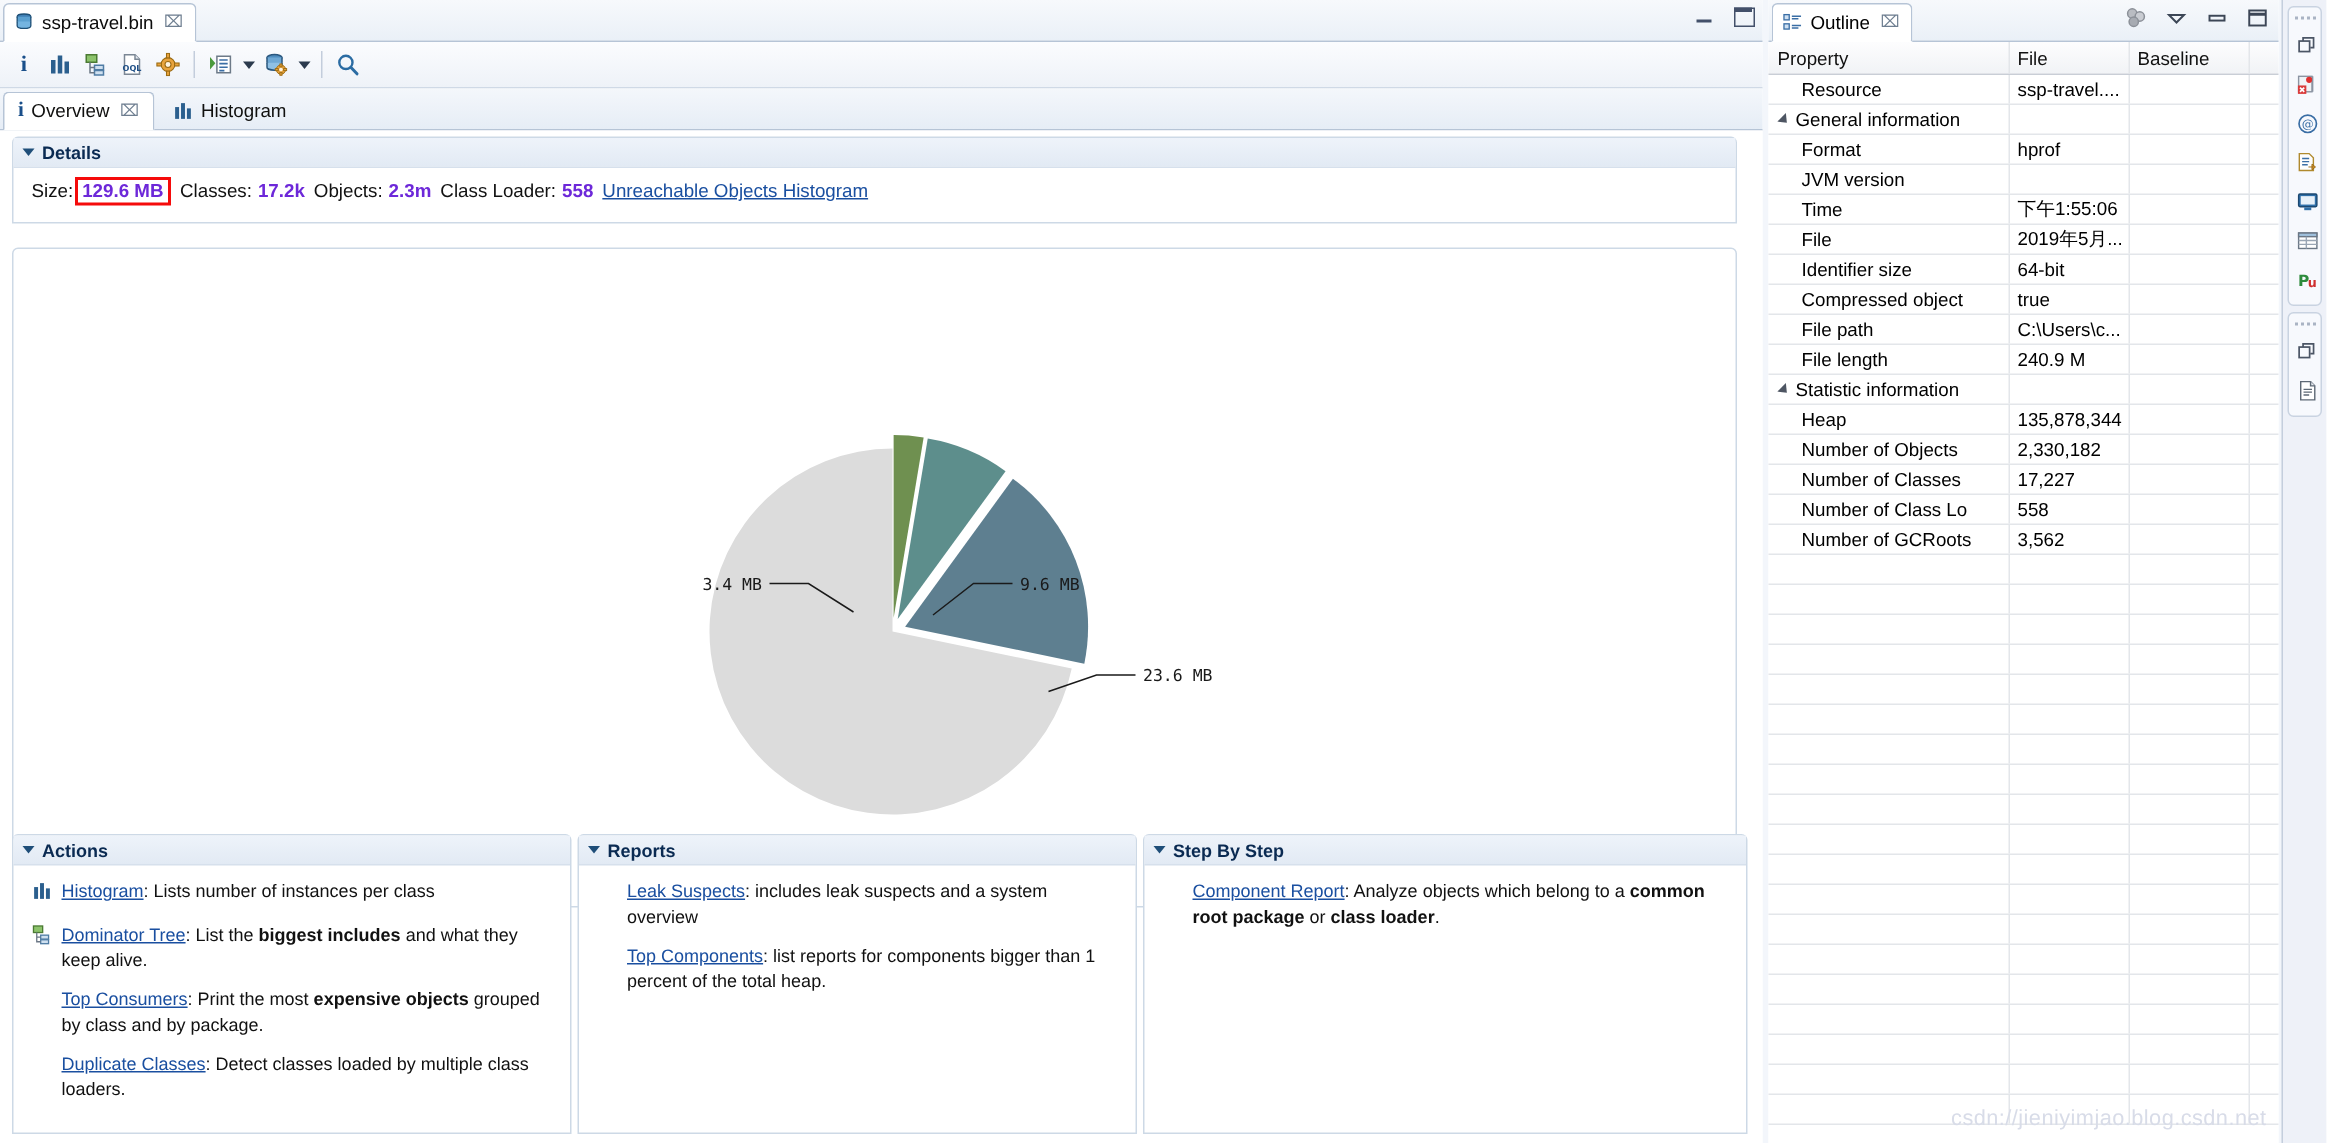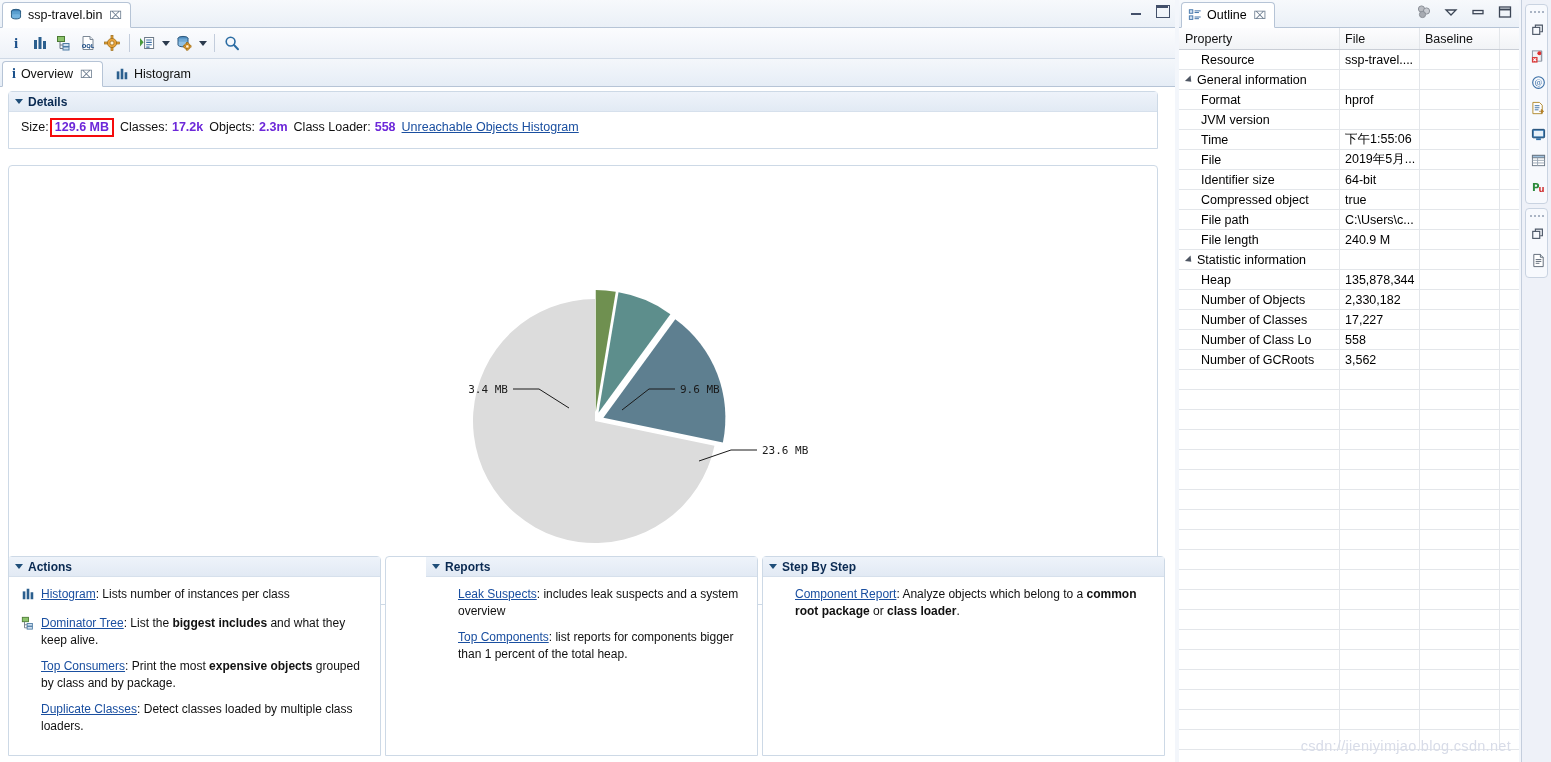--- a/index.html
+++ b/index.html
@@ -182,21 +182,21 @@
     position: absolute; left: 0; top: 20px;
     width: 1148px; height: 418px;
   }
   #remainder-label {
     position: absolute; left: 20px; top: 410px;
     font-weight: bold; font-size: 12.5px; color: #111;
   }
 
   
   #sec-actions  { left: 8px;   top: 469px; width: 373px; height: 200px; }
-  #sec-reports  { left: 385px; top: 469px; width: 373px; height: 200px; padding-left: 40px; }
+  #sec-reports  { left: 385px; top: 469px; width: 373px; height: 200px; }
   #sec-steps    { left: 762px; top: 469px; width: 403px; height: 200px; }
 
   .panel-body { padding: 9px 10px 0 12px; }
   .prow {
     display: flex; align-items: flex-start;
     margin-bottom: 9px;
     font-size: 12px; line-height: 17px;
     color: #111;
   }
   .prow .picon { width: 20px; flex: 0 0 20px; padding-top: 1px; }

